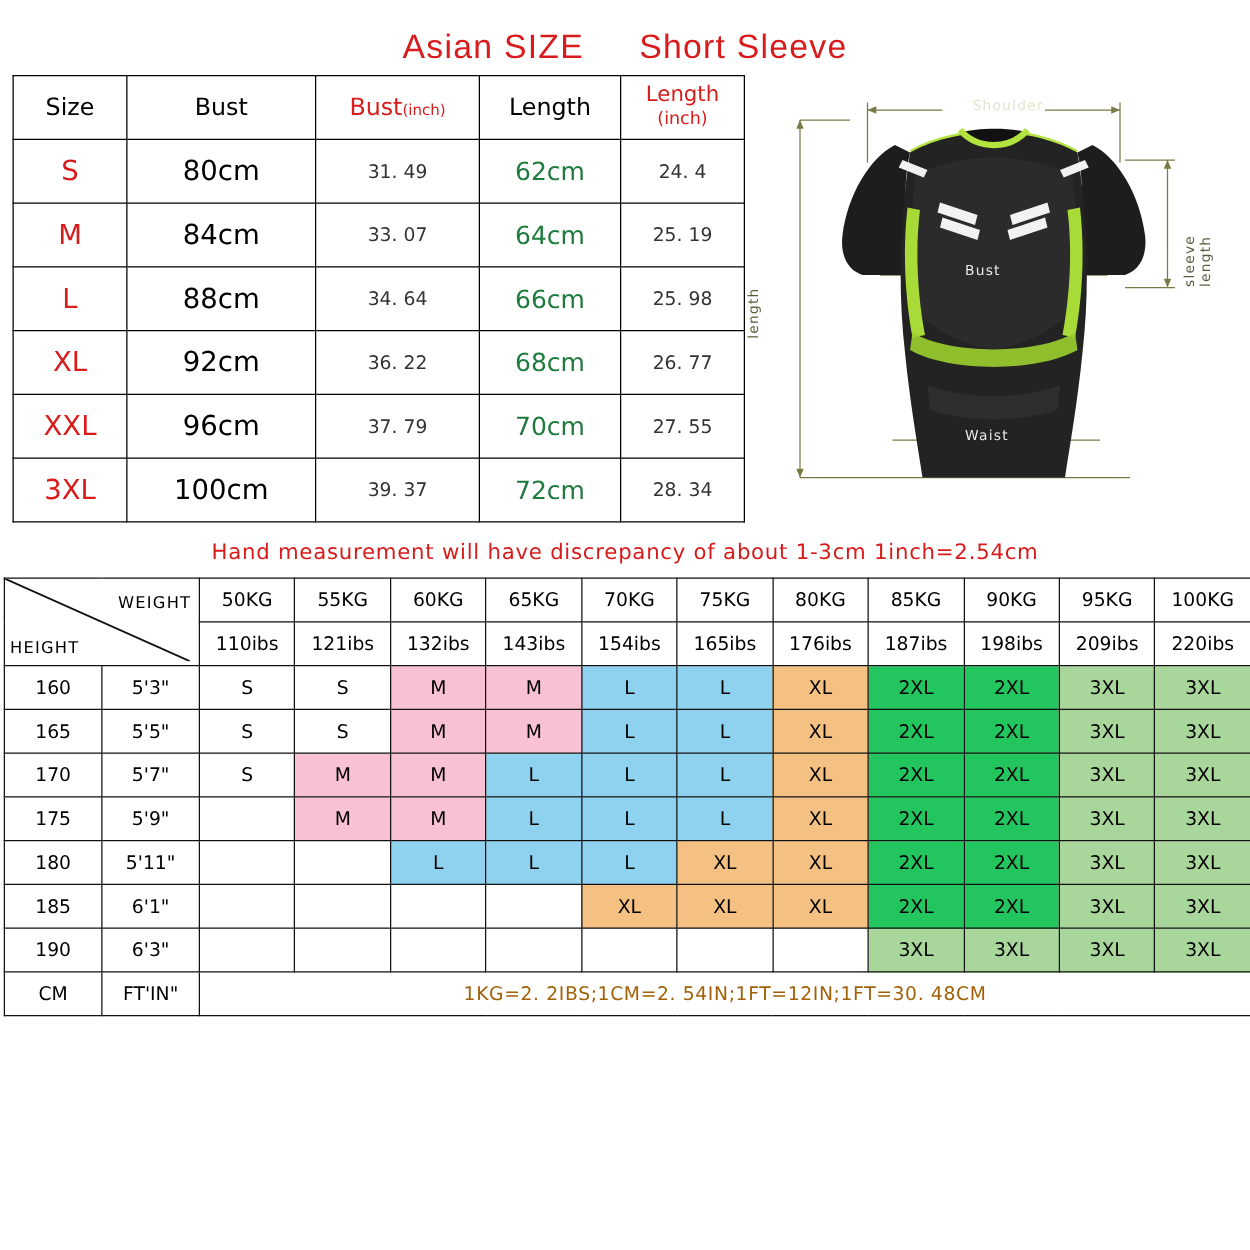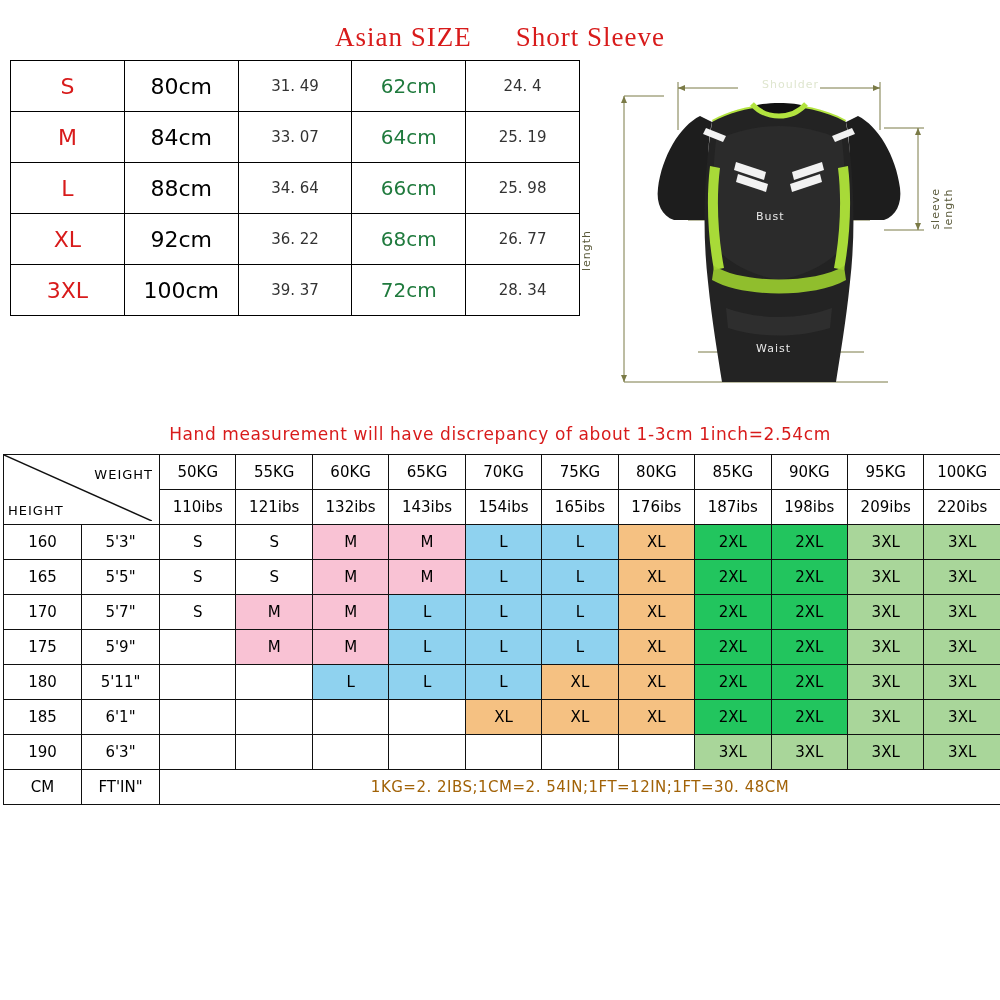--- a/index.html
+++ b/index.html
@@ -19,21 +19,21 @@
   
   .title-row {
     text-align: center;
     padding-top: 22px;
     height: 38px;
   }
   .title-row span {
     color: #d81b1b;
     font-size: 27px;
     letter-spacing: 1px;
-    font-family: Liberation Serif, serif;
+    font-family: Liberation Sans, sans-serif;
   }
   .title-gap { display: inline-block; width: 34px; }
 
   
   .top-area {
     display: flex;
     align-items: flex-start;
     padding: 0 8px;
   }
 
@@ -168,20 +168,27 @@
 <div class="title-row">
   <span>Asian SIZE</span>
   <span class="title-gap"></span>
   <span>Short Sleeve</span>
 </div>
 
 <div class="top-area">
 
   <table class="size-table">
     <tbody>
+        <tr>
+      <th class="hdr-size">Size</th>
+      <th class="hdr-bust">Bust</th>
+      <th class="hdr-bustin"><span>Bust</span><span class="unit">(inch)</span></th>
+      <th class="hdr-length">Length</th>
+      <th class="hdr-lengthin"><span>Length</span><br><span class="unit">(inch)</span></th>
+    </tr>
     <tr>
       <td class="c-size">S</td>
       <td class="c-bust">80cm</td>
       <td class="c-bustin">31. 49</td>
       <td class="c-length">62cm</td>
       <td class="c-lengthin">24. 4</td>
     </tr>
     <tr>
       <td class="c-size">M</td>
       <td class="c-bust">84cm</td>
@@ -195,20 +202,27 @@
       <td class="c-bustin">34. 64</td>
       <td class="c-length">66cm</td>
       <td class="c-lengthin">25. 98</td>
     </tr>
     <tr>
       <td class="c-size">XL</td>
       <td class="c-bust">92cm</td>
       <td class="c-bustin">36. 22</td>
       <td class="c-length">68cm</td>
       <td class="c-lengthin">26. 77</td>
+    </tr>
+    <tr>
+      <td class="c-size">XXL</td>
+      <td class="c-bust">96cm</td>
+      <td class="c-bustin">37. 79</td>
+      <td class="c-length">70cm</td>
+      <td class="c-lengthin">27. 55</td>
     </tr>
     <tr>
       <td class="c-size">3XL</td>
       <td class="c-bust">100cm</td>
       <td class="c-bustin">39. 37</td>
       <td class="c-length">72cm</td>
       <td class="c-lengthin">28. 34</td>
     </tr>
   </tbody>
     </table>

